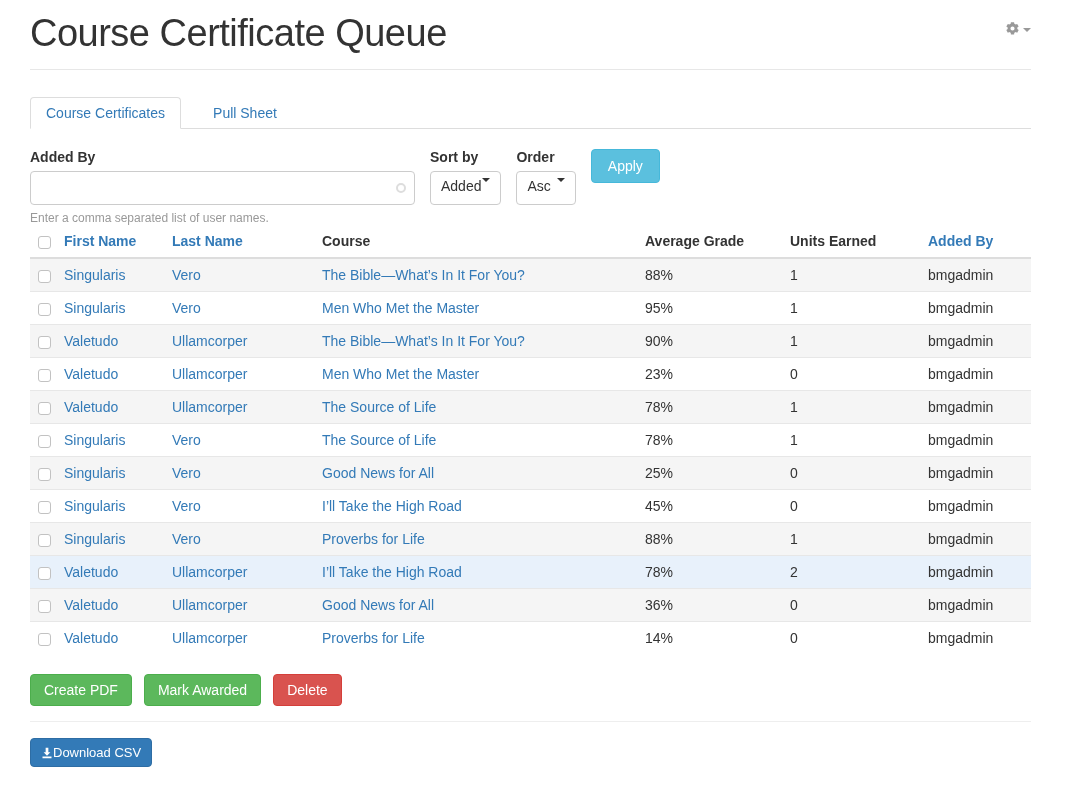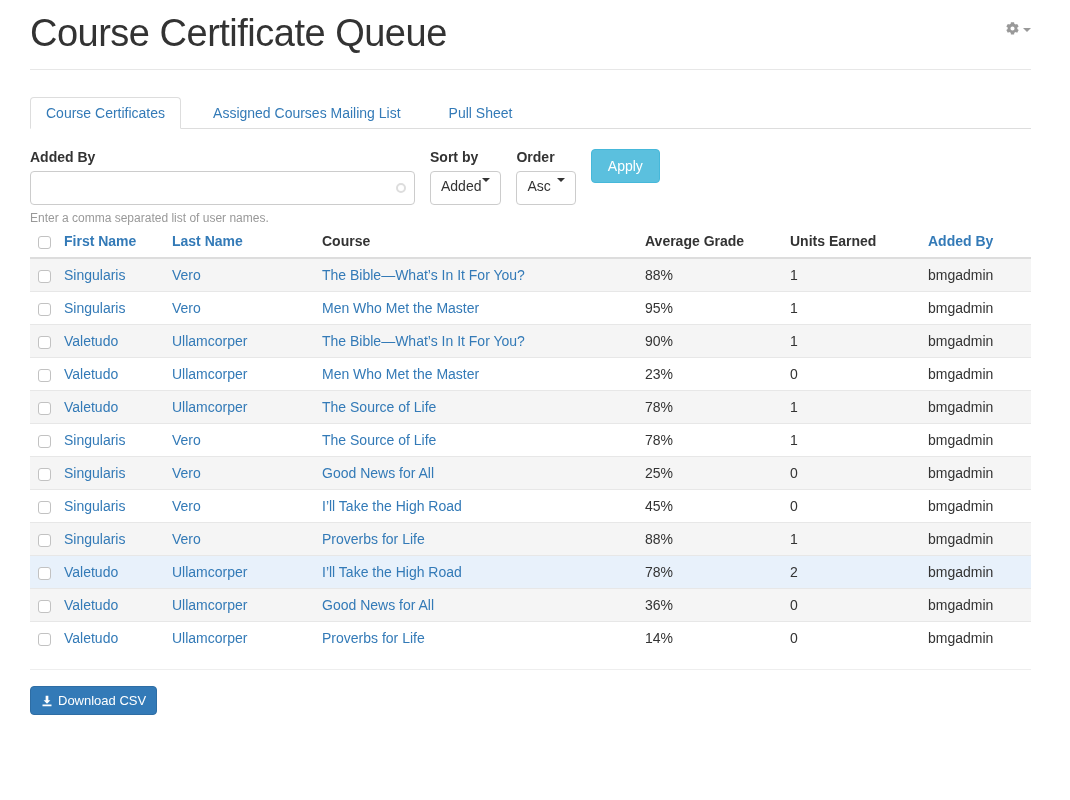--- a/index.html
+++ b/index.html
@@ -106,21 +106,21 @@
     border-radius: 4px; padding: 7px 13px; font-size: 14px; color: #fff;
     border: 1px solid transparent; margin-right: 12px; cursor: pointer;
     font-family: inherit;
   }
   .btn-success { background: #5cb85c; border-color: #4cae4c; }
   .btn-danger  { background: #d9534f; border-color: #d43f3a; }
   hr.bottom-rule { border: 0; border-top: 1px solid #eee; margin: 15px 0 16px; }
   .btn-download {
     background: #337ab7; border: 1px solid #2e6da4; color: #fff;
     border-radius: 4px; padding: 6px 10px; font-size: 13px;
-    display: inline-flex; align-items: center; gap: 5px;
+    display: inline-flex; align-items: center; 
     cursor: pointer; font-family: inherit;
   }
 </style>
 </head>
 <body>
 
 <div class="page">
 
   <div class="gear-menu">
     <span style="display:inline-flex;">
@@ -130,23 +130,20 @@
     </span>
     <span class="gear-caret"></span>
   </div>
 
   <h1 class="page-title">Course Certificate Queue</h1>
   <hr class="title-rule">
 
   <ul class="tabs">
     <li class="active">
         <a>Course Certificates</a>
-      </li>
-    <li>
-        <a>Assigned Courses Mailing List</a>
       </li>
     <li>
         <a>Pull Sheet</a>
       </li>
   </ul>
 
   <div class="filter-row">
     <div class="fgroup">
       <span class="flabel">Added By</span>
       <div class="input-wrap">
@@ -300,20 +297,25 @@
           <td><a>Valetudo</a></td>
           <td><a>Ullamcorper</a></td>
           <td><a>Proverbs for Life</a></td>
           <td>14%</td>
           <td>0</td>
           <td>bmgadmin</td>
         </tr>
       </tbody>
   </table>
 
+  <div class="actions">
+    <button class="btn btn-success">Create PDF</button>
+    <button class="btn btn-success">Mark Awarded</button>
+    <button class="btn btn-danger">Delete</button>
+  </div>
 
   <hr class="bottom-rule">
 
   <button class="btn-download">
     <span style="display:inline-flex;">
       <svg width="12" height="12" viewBox="0 0 16 16" aria-hidden="true">
         <path fill="#fff" d="M6.2 1h3.6v6H12.5L8 11.5 3.5 7H6.2V1zM2 12.8h12V15H2z"></path>
       </svg>
     </span>
     <span>Download CSV</span>

